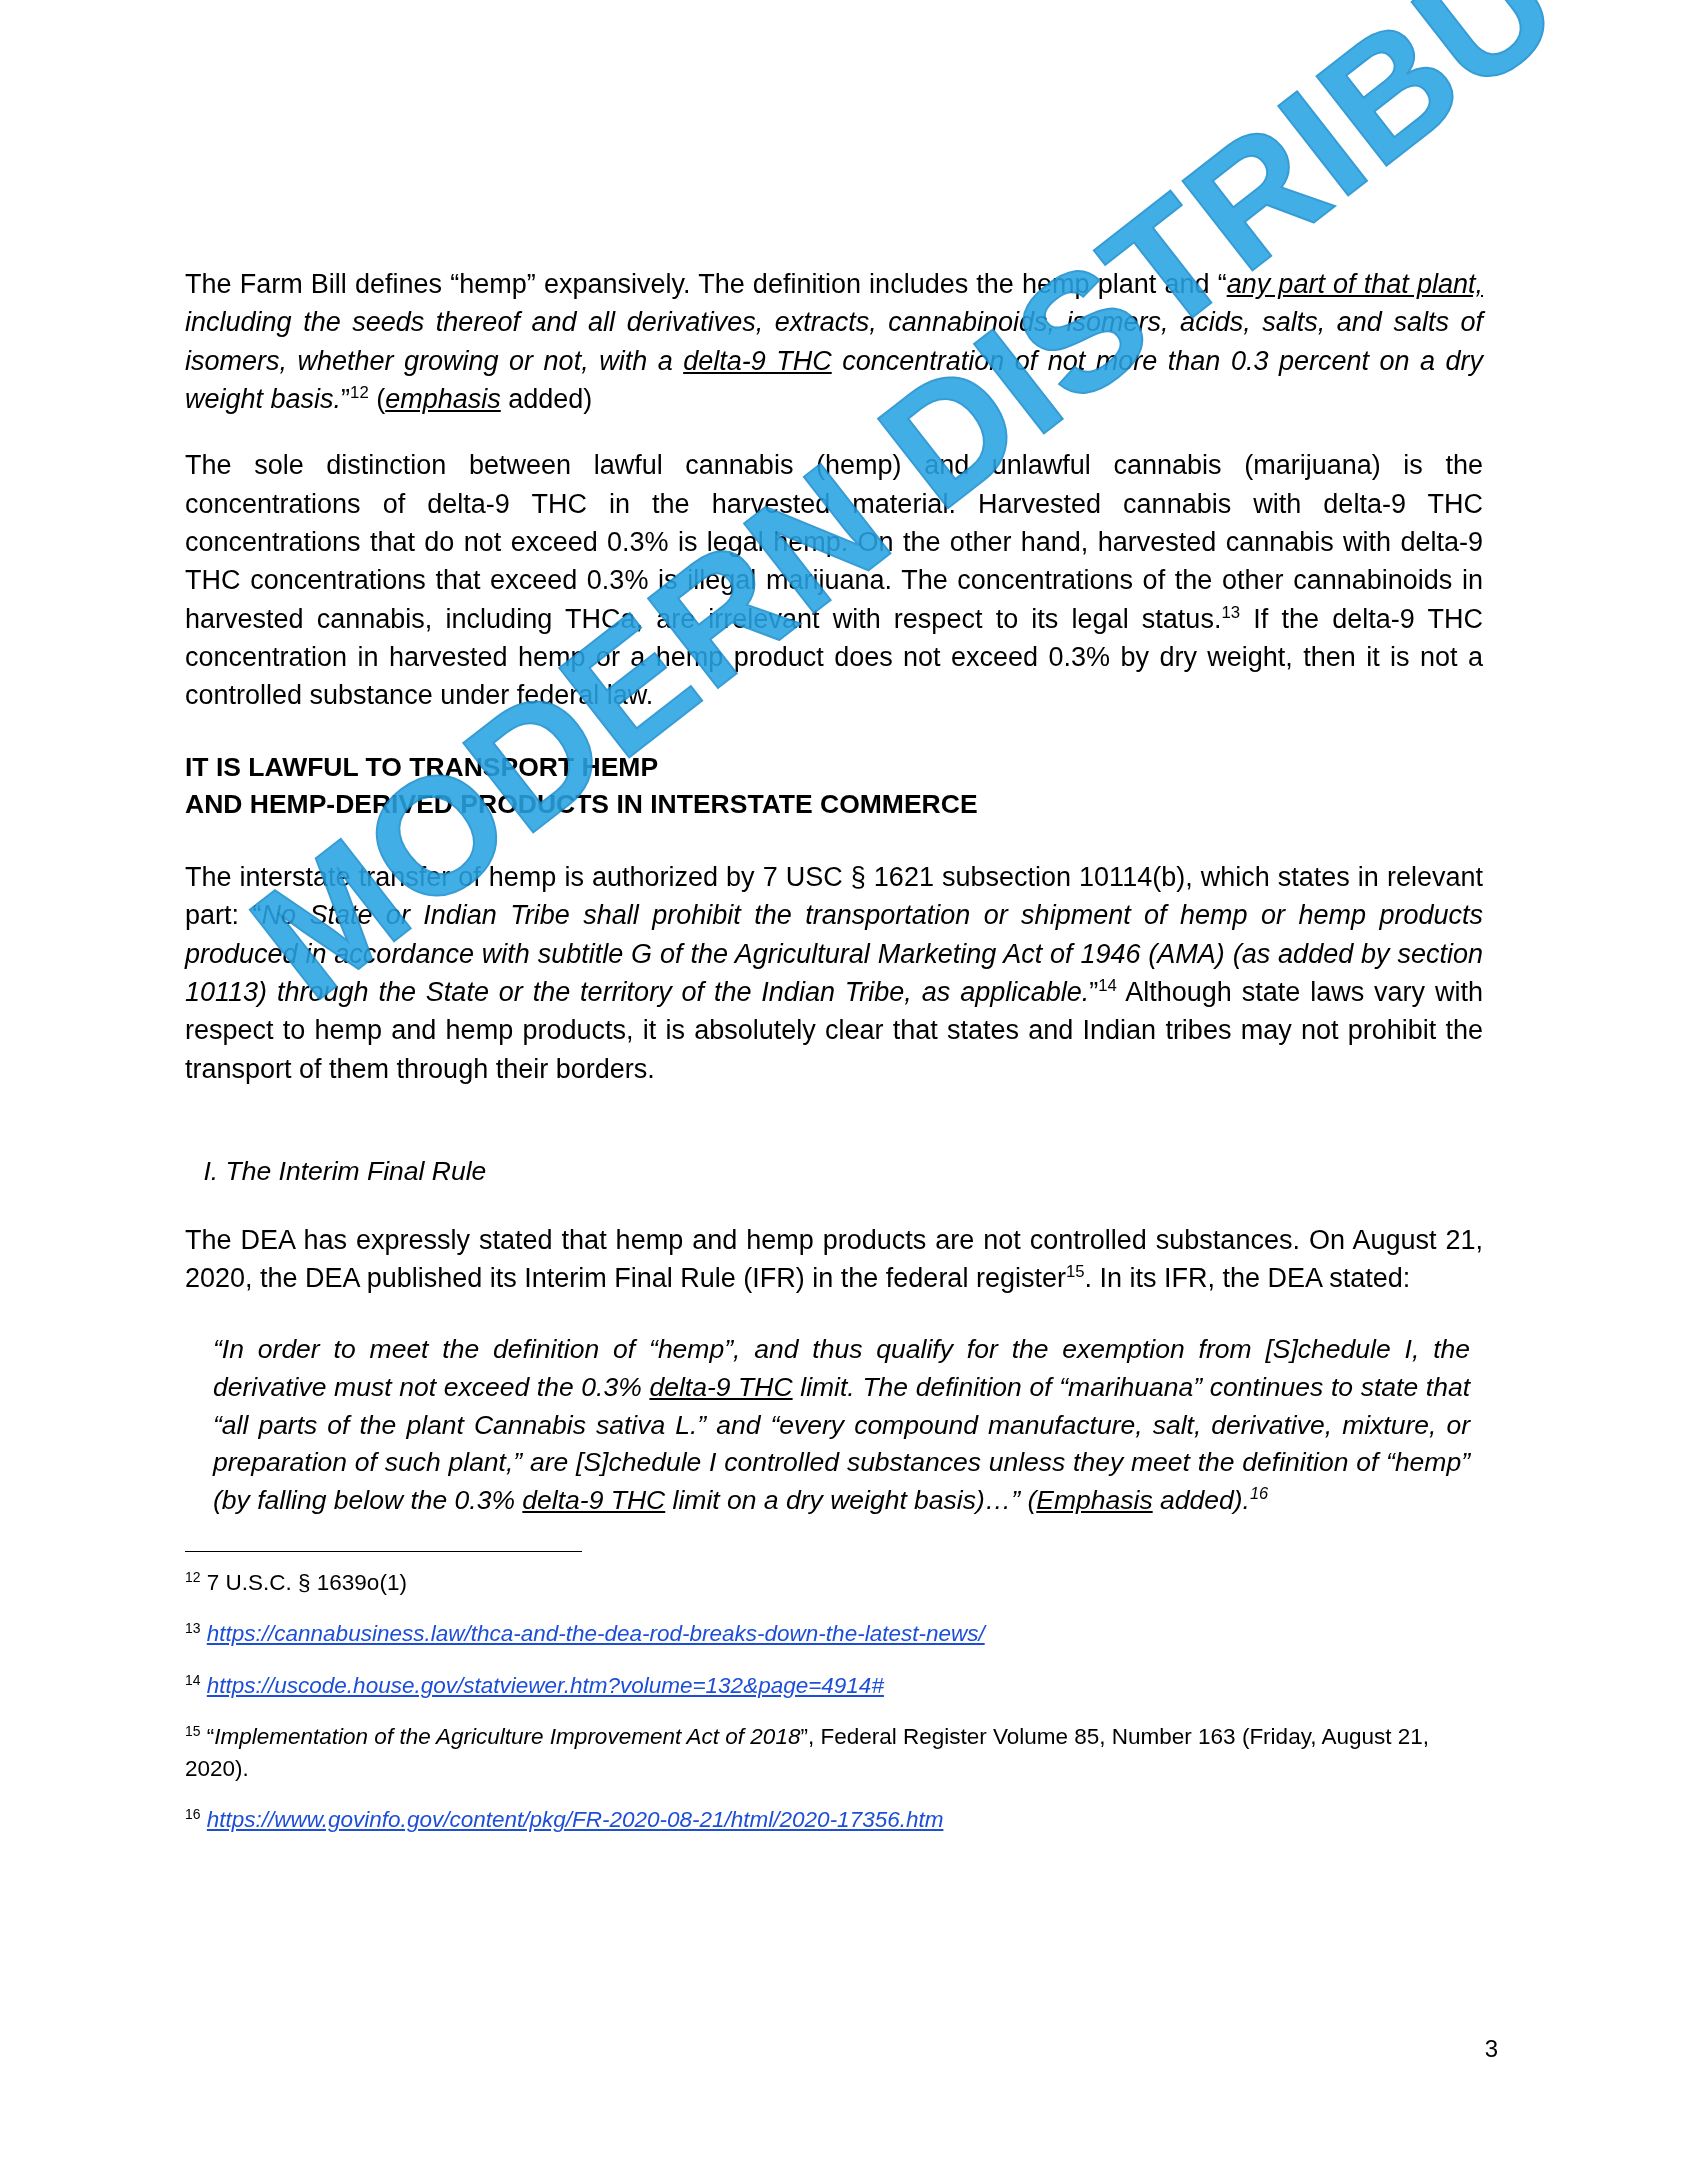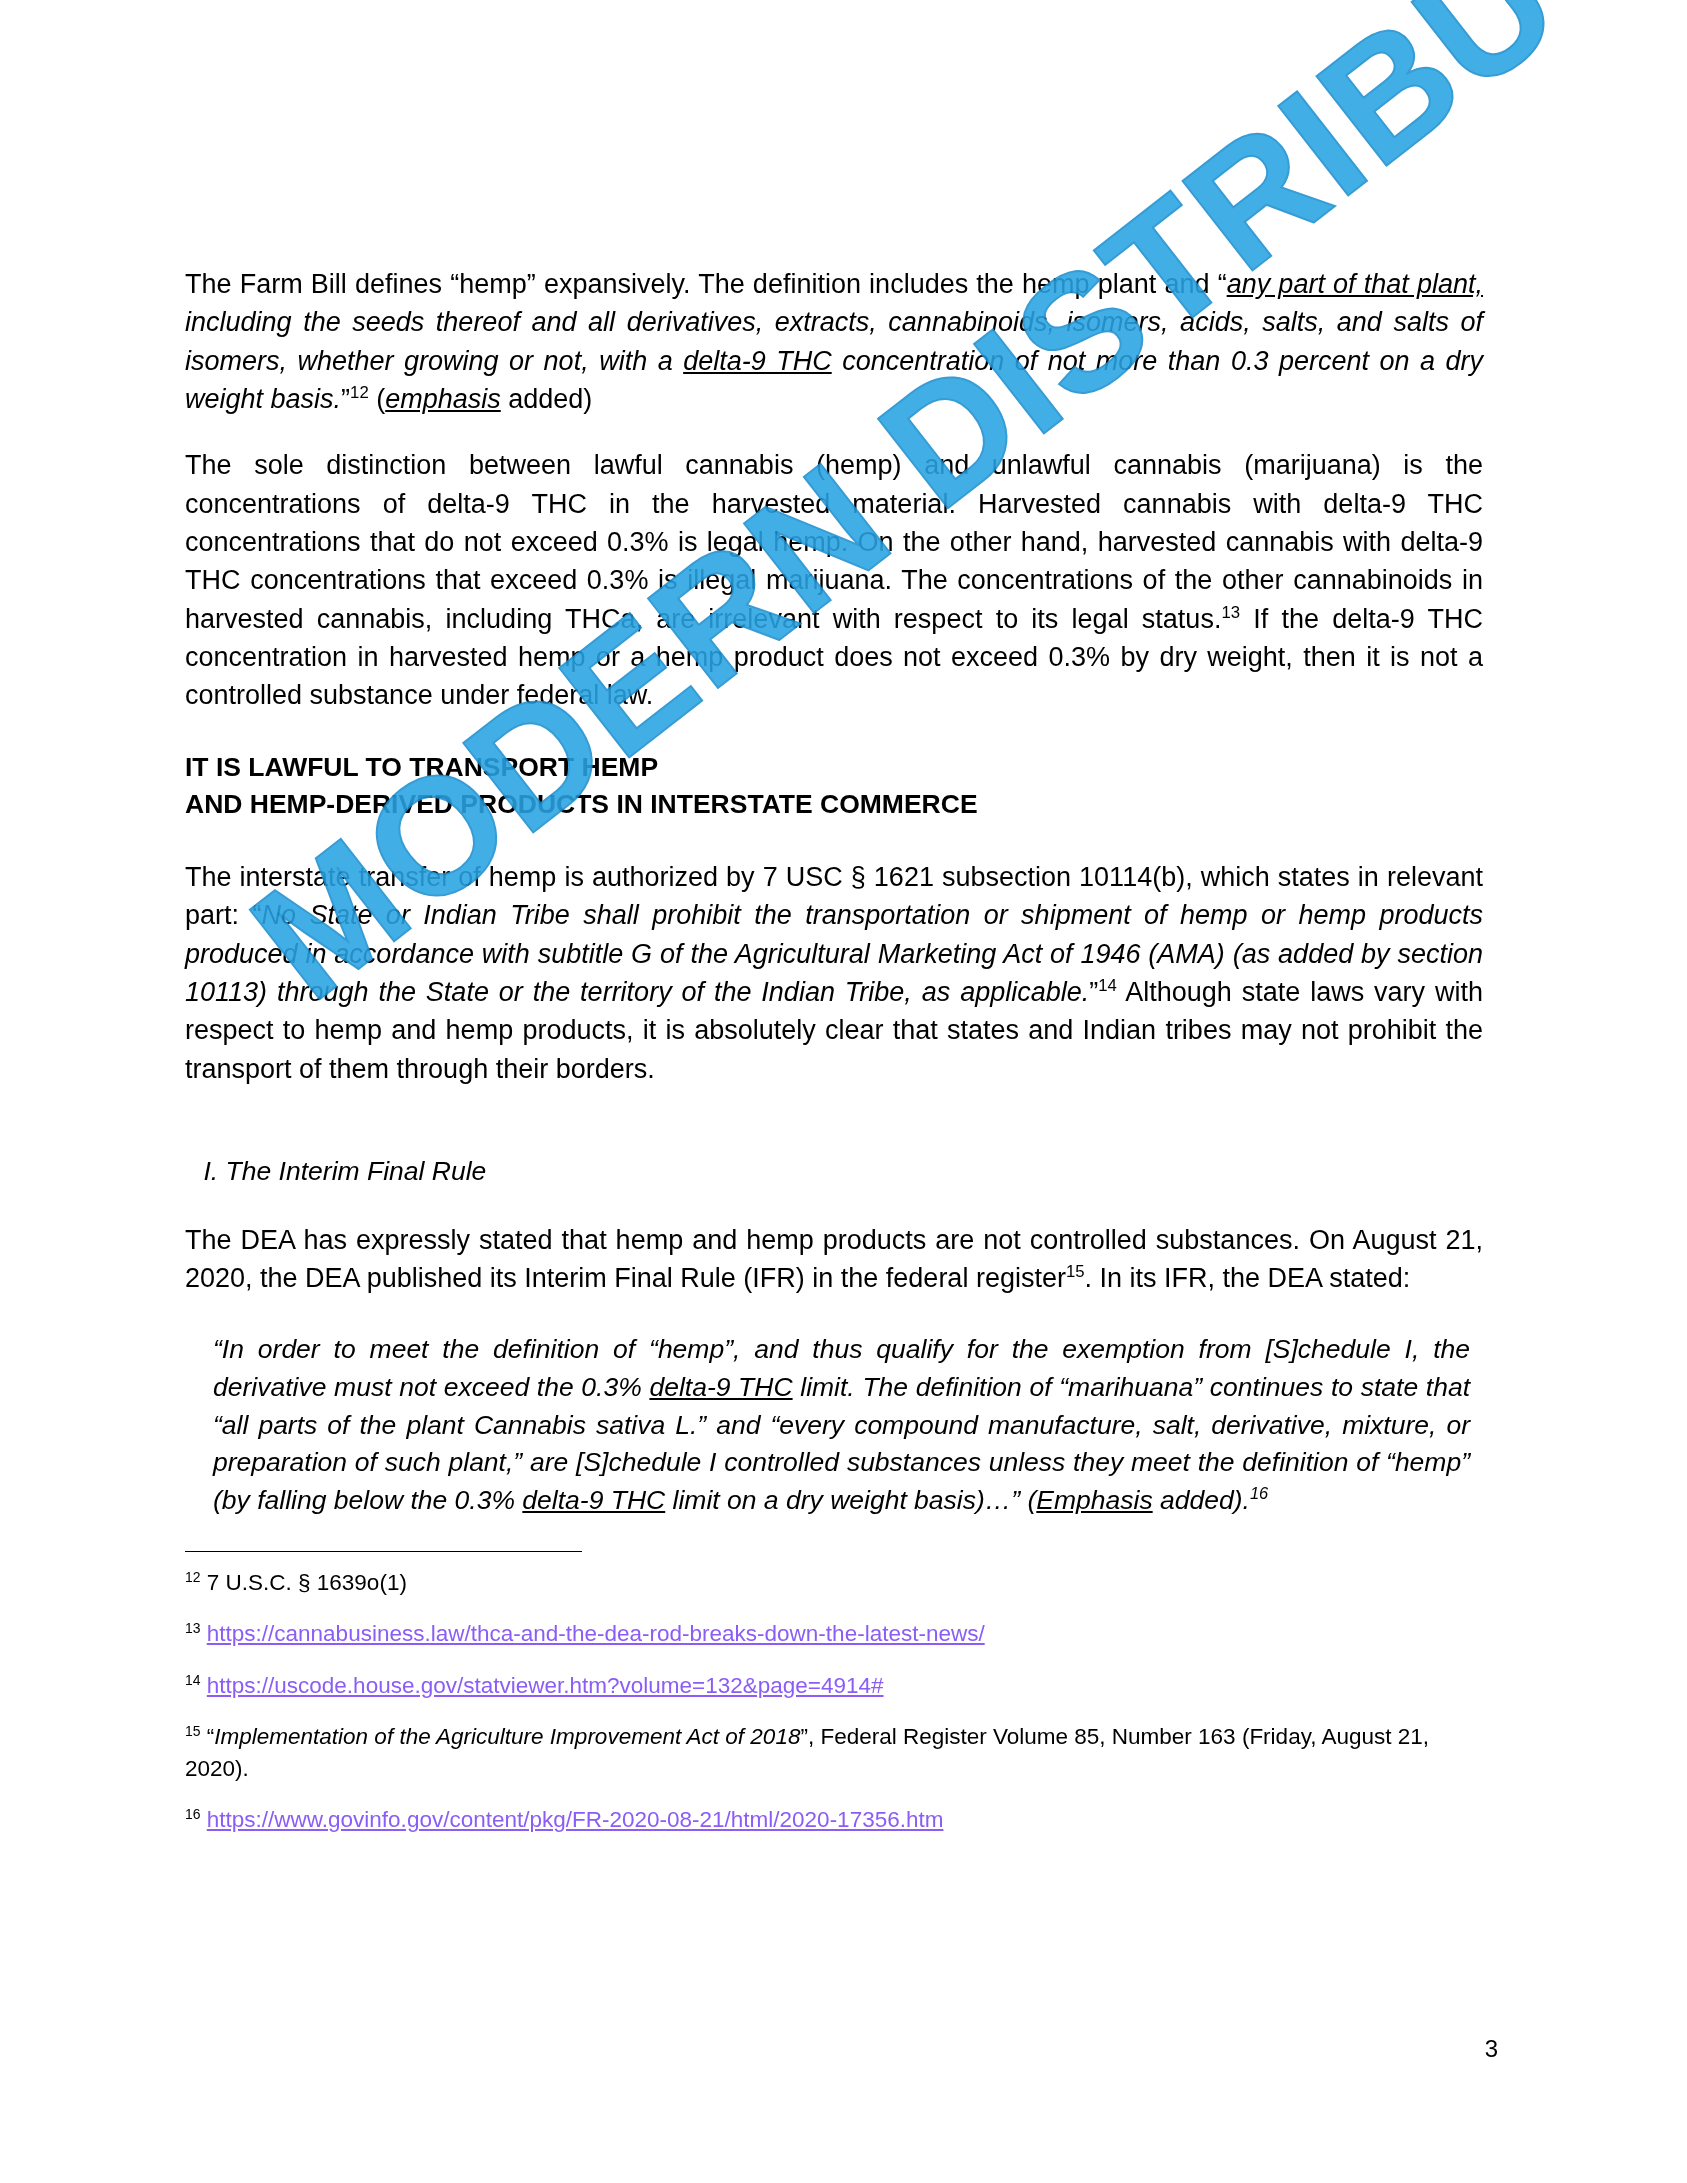--- a/index.html
+++ b/index.html
@@ -74,23 +74,24 @@
     height: 0;
     border-top: 1.3px solid #000;
     margin-bottom: 14.6px;
   }
   .fn {
     font-size: 22.5px;
     line-height: 1.4;
     margin-bottom: 20px;
   }
   .fn a, .link {
-    color: #8b5cf6;
+    color: #1d4ed8;
     text-decoration: underline;
     word-break: break-all;
+    font-style: italic;
   }
   .pageno {
     position: absolute;
     right: 189px;
     bottom: 120px;
     font-size: 24px;
   }
   .watermark {
     position: absolute;
     left: 0;

